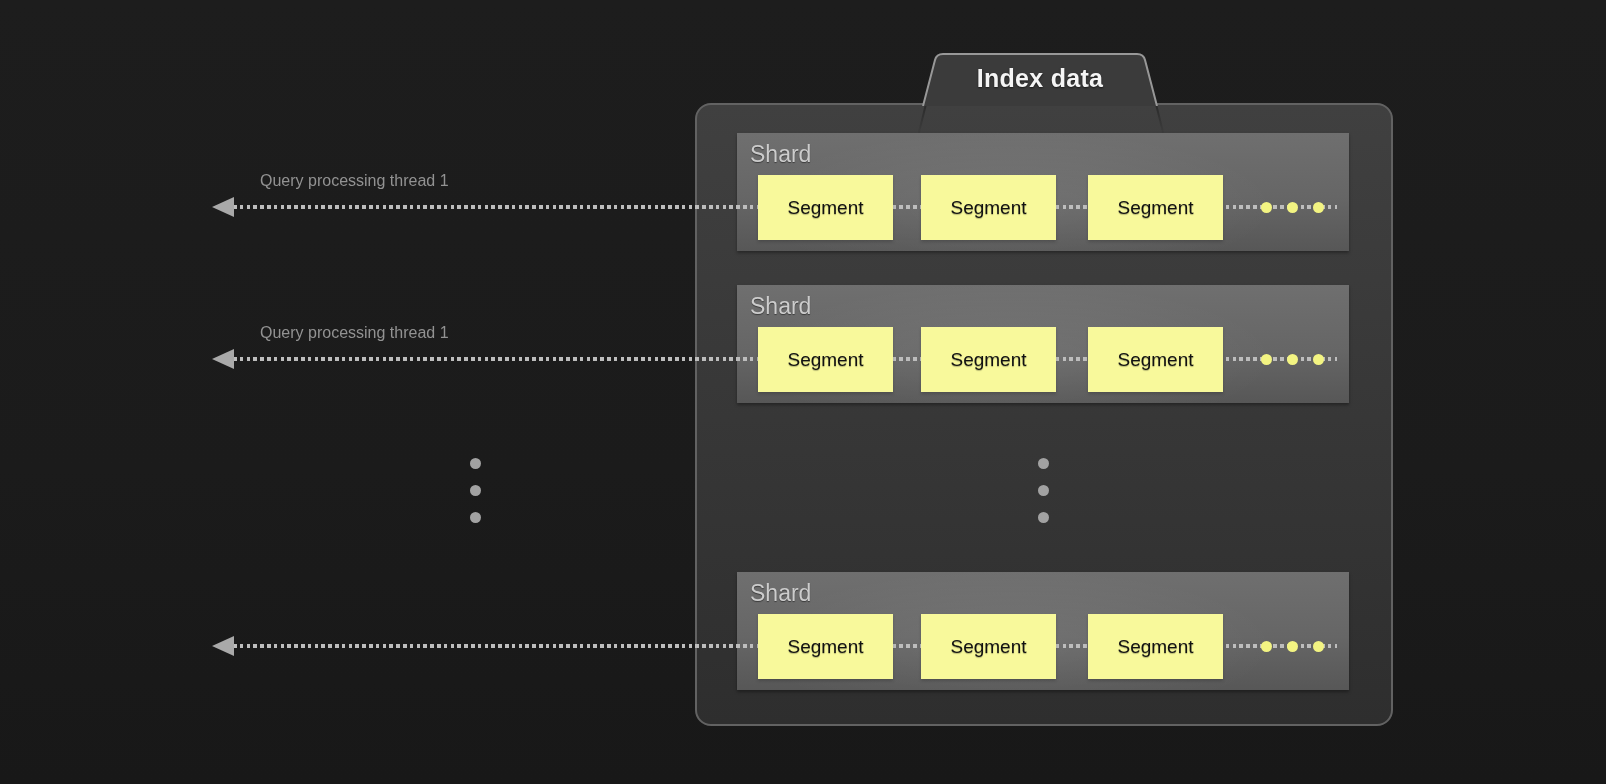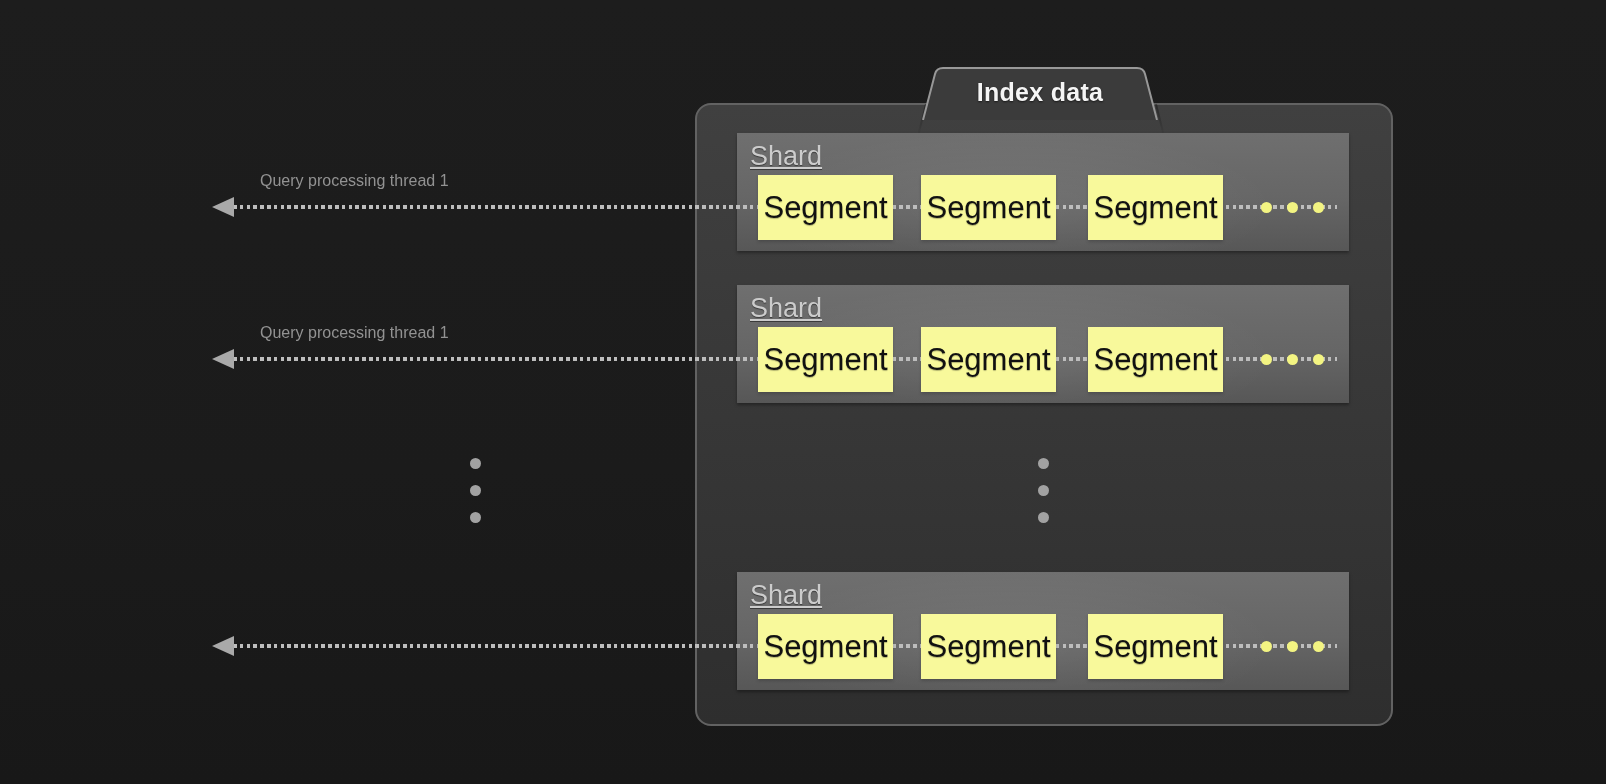--- a/index.html
+++ b/index.html
@@ -17,46 +17,45 @@
   }
   .bevel{
     position:absolute;top:104px;width:2px;height:34px;
     background:linear-gradient(180deg,rgba(0,0,0,.35),rgba(0,0,0,0));
     transform-origin:top center;
   }
   .bevel-left{left:925px;transform:rotate(14deg);}
   .bevel-right{left:1155px;transform:rotate(-14deg);}
 
   
-  .tab{position:absolute;left:922px;top:67px;width:236px;height:53px;z-index:5;}
+  .tab{position:absolute;left:922px;top:53px;width:236px;height:53px;z-index:5;}
   .tab svg{display:block;}
   .tab-label{
     position:absolute;inset:0 0 2px 0;display:flex;align-items:center;justify-content:center;
     color:#f5f5f5;font-size:25px;font-weight:600;letter-spacing:.3px;
     text-shadow:0 1px 2px rgba(0,0,0,.6);
   }
 
   
   .shard{
     position:absolute;left:737px;width:612px;height:118px;
     background:
       radial-gradient(60% 90% at 45% 62%,rgba(255,255,255,.08),rgba(255,255,255,0) 72%),
       linear-gradient(180deg,#6f6f6f 0%,#666666 55%,#575757 100%);
     box-shadow:0 2px 3px rgba(0,0,0,.35);
   }
   .shard-0{top:133px;} .shard-1{top:285px;} .shard-2{top:572px;}
   .shard-label{
-    position:absolute;left:13px;top:8px;font-size:27px;color:#cccccc;
+    position:absolute;left:13px;top:8px;font-size:23px;color:#cccccc;
     text-shadow:0 1px 1px rgba(0,0,0,.45);
-    text-decoration:underline;
   }
   .segment{
     position:absolute;top:42px;width:135px;height:65px;z-index:4;
     background:#f8f99b;display:flex;align-items:center;justify-content:center;
-    font-size:31px;color:#111;text-shadow:0 1px 1px rgba(0,0,0,.28);
+    font-size:19px;color:#111;text-shadow:0 1px 1px rgba(0,0,0,.28);
     box-shadow:0 2px 3px rgba(0,0,0,.18);
   }
   .seg-0{left:21px;} .seg-1{left:184px;} .seg-2{left:351px;}
   .ydot{
     position:absolute;top:69px;width:11px;height:11px;border-radius:50%;
     background:#f3f482;z-index:4;
   }
   .ydot-0{left:524px;} .ydot-1{left:550px;} .ydot-2{left:576px;}
 
   

